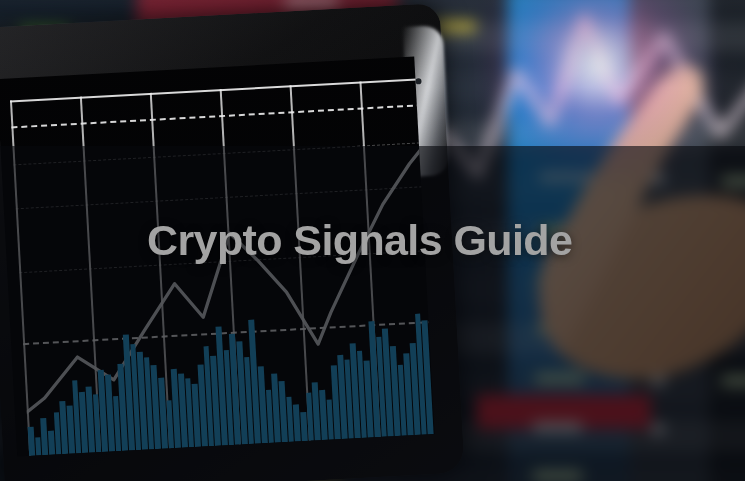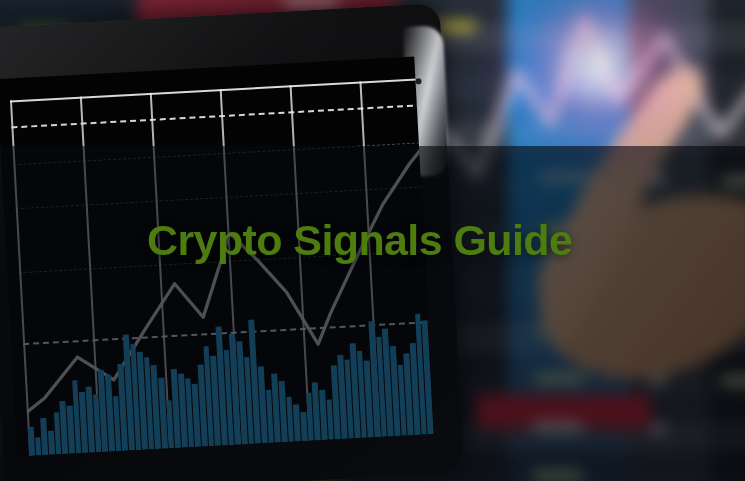--- a/index.html
+++ b/index.html
@@ -87,21 +87,21 @@
   .overlay-top{
     position:absolute;left:0;right:0;top:0;height:146px;
     background:linear-gradient(180deg,rgba(5,7,11,.18) 0%,rgba(5,7,11,.05) 60%,rgba(5,7,11,.12) 100%);
     pointer-events:none;
   }
 
   
   .title{
     position:absolute;left:147px;top:216px;
     font-size:43px;font-weight:700;letter-spacing:-.6px;
-    color:#4d7c0f;white-space:nowrap;
+    color:#a3a3a3;white-space:nowrap;
     text-shadow:0 2px 10px rgba(0,0,0,.55);
     font-family:"Liberation Sans",sans-serif;
   }
 </style>
 </head>
 <body>
 
 <div id="stage">
 
   <div class="bg-board">

